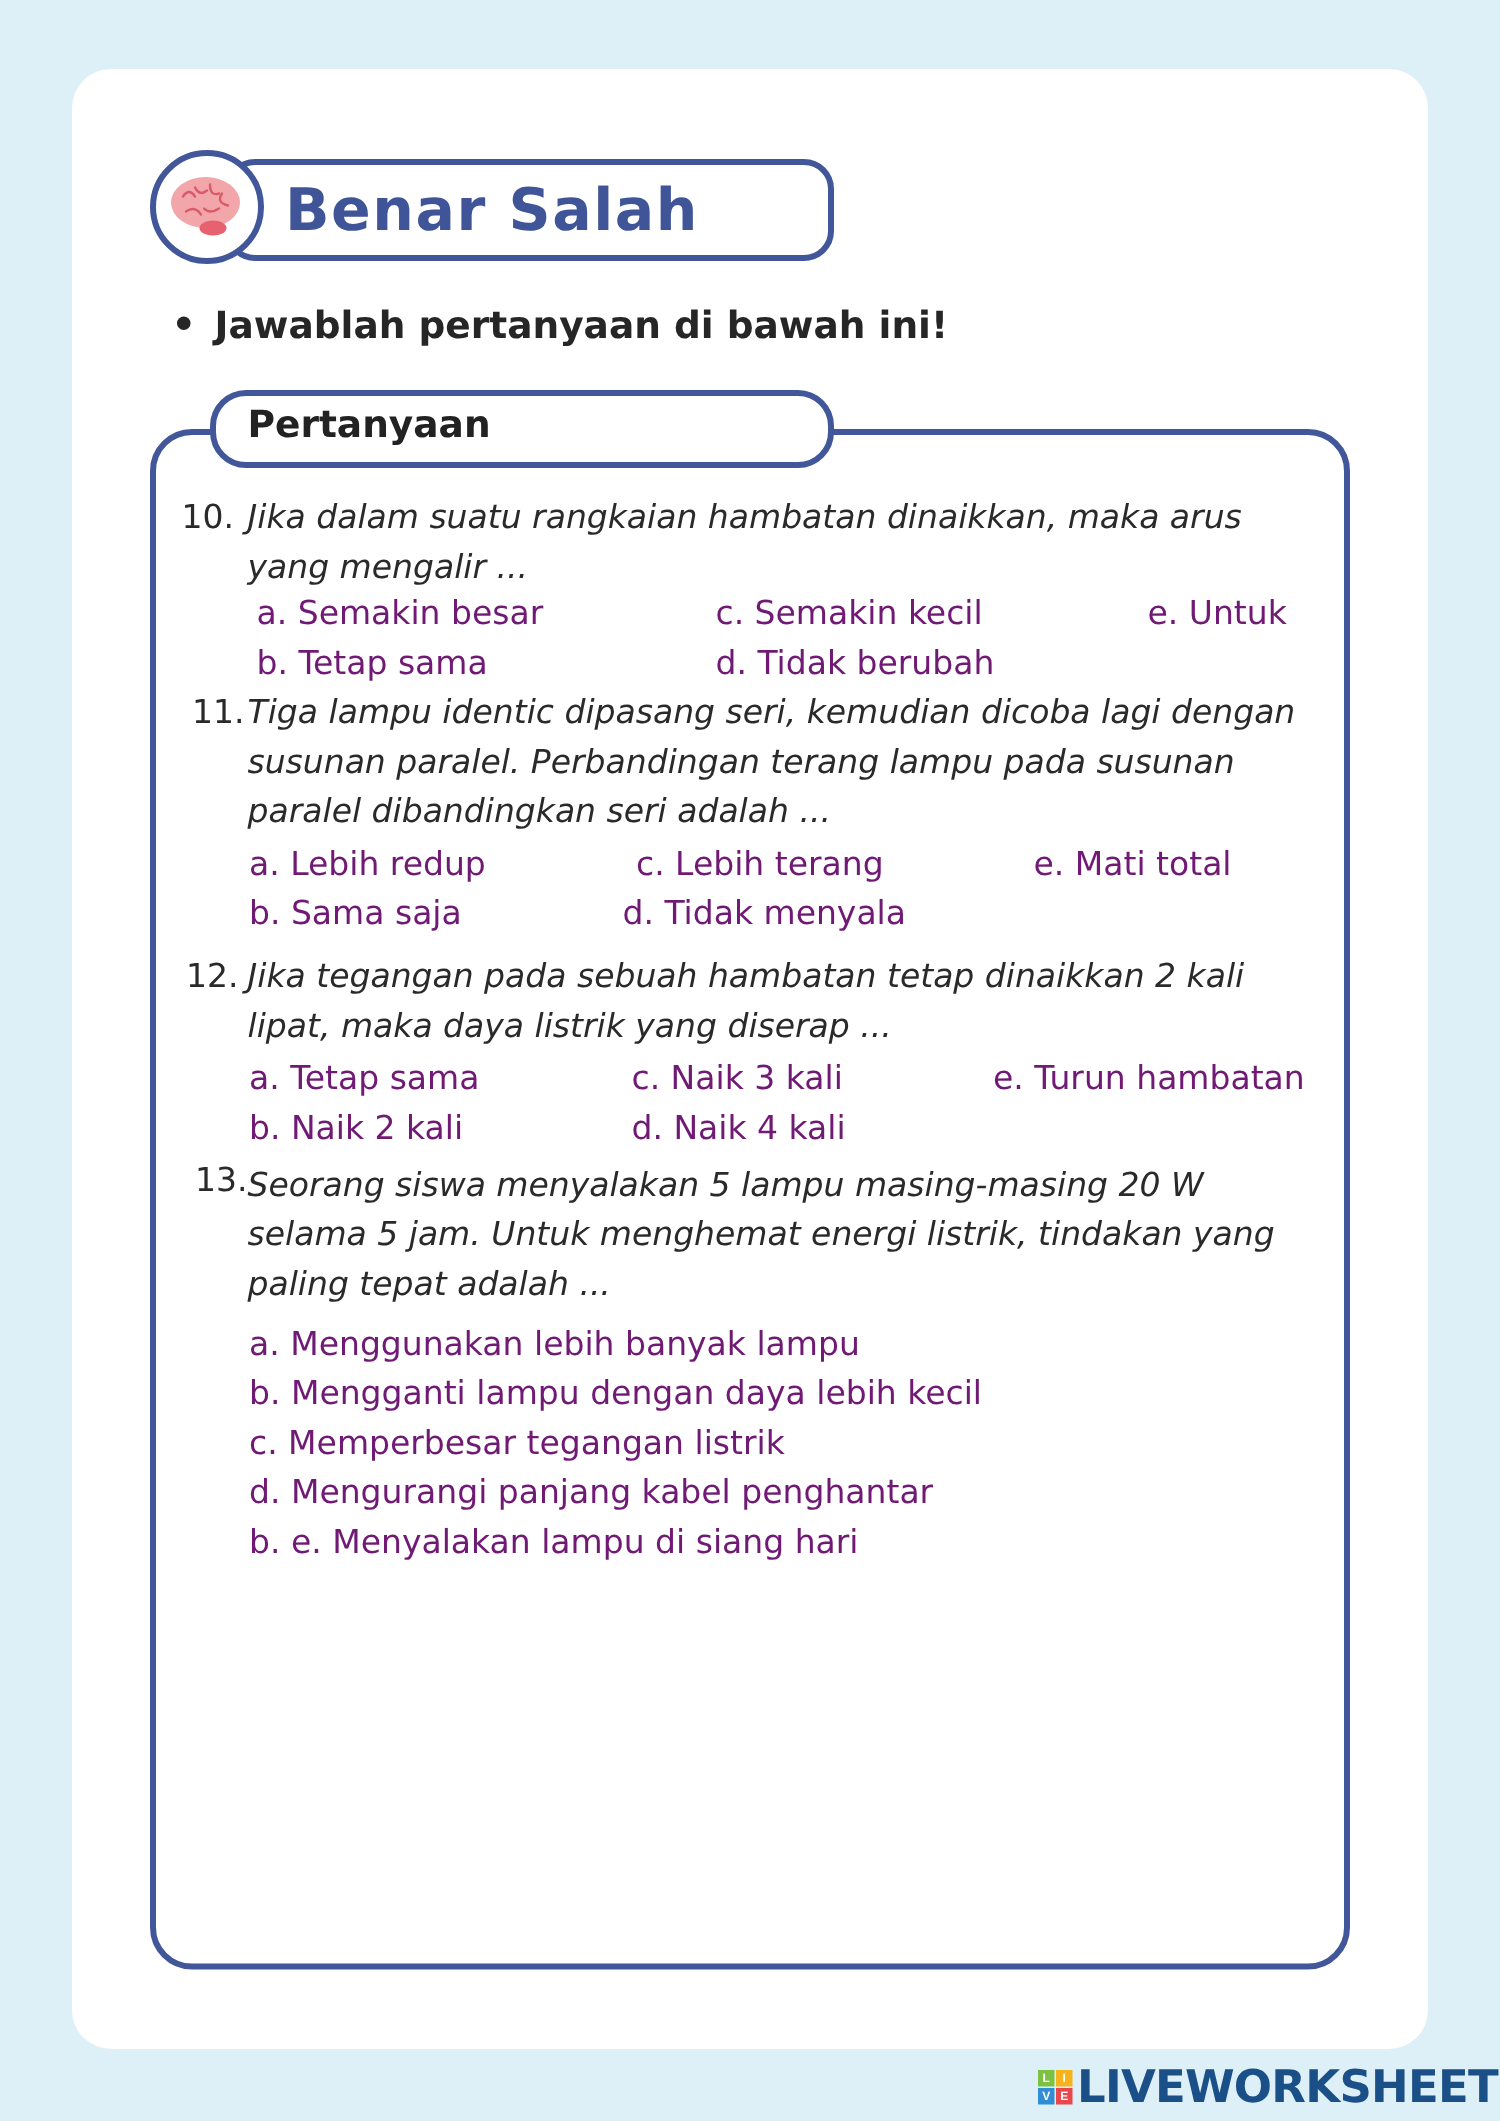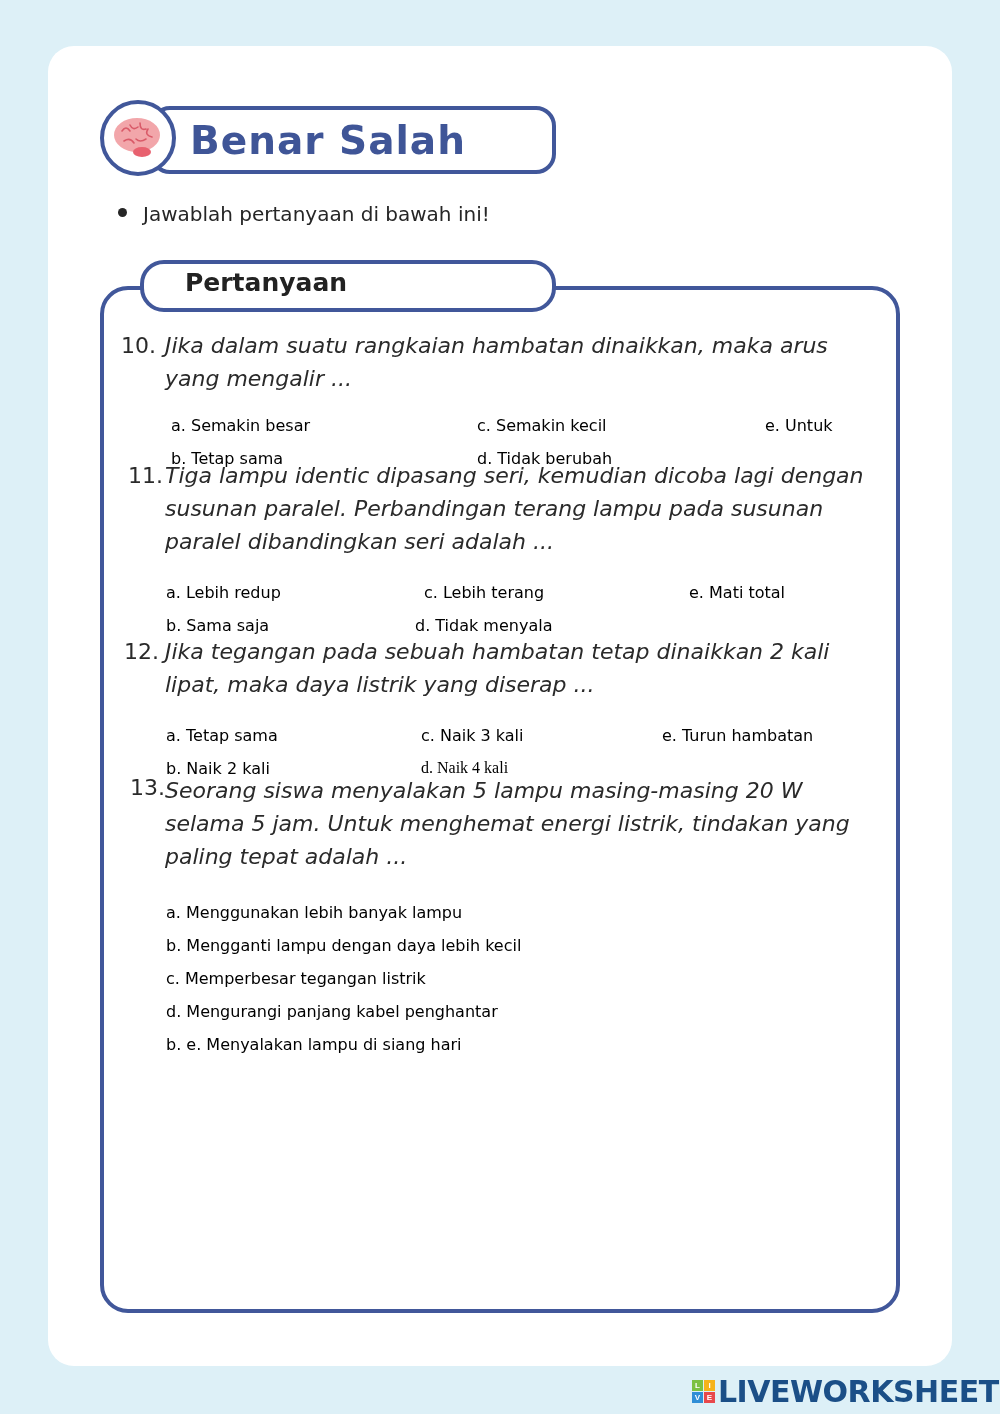--- a/index.html
+++ b/index.html
@@ -1,29 +1,29 @@
 <!DOCTYPE html>
 <html><head>
 <meta charset="utf-8">
 <style>
   html, body { margin:0; padding:0; }
   body { width:1000px; height:1414px; background:#ddf0f7; position:relative; overflow:hidden; font-family:"Liberation Sans", sans-serif; color:#2a2a2a; }
   .card { position:absolute; left:48px; top:46px; width:904px; height:1320px; background:#fff; border-radius:26px; }
   .title-circle { position:absolute; left:100px; top:100px; width:76px; height:76px; border:4px solid #41579a; border-radius:50%; background:#fff; z-index:2; box-sizing:border-box; display:flex; align-items:center; justify-content:center; }
   .title-pill { position:absolute; left:150px; top:106px; width:406px; height:68px; border:4px solid #41579a; border-radius:20px; box-sizing:border-box; background:#fff; z-index:1; }
   .title-text { position:absolute; left:190px; top:118px; font-family:"DejaVu Sans", sans-serif; font-weight:bold; font-size:39px; color:#3f5597; z-index:3; letter-spacing:1px; }
-  .instruction { position:absolute; left:118px; top:202px; font-size:20px; font-weight:normal; color:#262626; font-family:"DejaVu Sans", sans-serif; }
+  .instruction { position:absolute; left:118px; top:202px; font-size:25px; font-weight:bold; color:#262626; font-family:"DejaVu Sans", sans-serif; }
   .instruction .bullet { display:inline-block; width:9px; height:9px; border-radius:50%; background:#262626; margin-right:16px; vertical-align:middle; position:relative; top:-3px; }
   .qbox { position:absolute; left:100px; top:286px; width:800px; height:1027px; border:4px solid #41579a; border-radius:28px; box-sizing:border-box; }
   .qtab { position:absolute; left:140px; top:260px; width:416px; height:52px; border:4px solid #41579a; border-radius:24px; background:#fff; box-sizing:border-box; z-index:2; }
-  .qtab-label { position:absolute; left:165px; top:268px; font-size:26px; font-weight:bold; color:#222; z-index:3; font-family:"DejaVu Sans", sans-serif; font-size:25px;margin-left:20px; }
+  .qtab-label { position:absolute; left:165px; top:268px; font-size:26px; font-weight:bold; color:#222; z-index:3; font-family:"DejaVu Sans", sans-serif; font-size:25px; }
   .q { position:absolute; font-size:23px; line-height:33px; color:#2a2a2a; font-family:"DejaVu Sans", sans-serif; font-size:22px; }
   .qnum { position:absolute; }
   .qtext { position:absolute; left:165px; width:720px;font-style:italic; }
-  .opt { position:absolute; font-size:16px; font-family:"DejaVu Sans", sans-serif; color:#000000; white-space:nowrap;margin-top:19px; }
+  .opt { position:absolute; font-size:22px; font-family:"DejaVu Sans", sans-serif; color:#701a75; white-space:nowrap; }
   .logo { position:absolute; left:692px; top:1374px; display:flex; align-items:center; }
   .logo-grid { display:grid; grid-template-columns:11px 11px; grid-template-rows:11px 11px; gap:1px; margin-right:3px; }
   .logo-grid span { display:block; font-size:8px; color:#fff; text-align:center; line-height:11px; font-weight:bold; }
   .logo-text { font-size:30px; font-weight:bold; color:#1b4f87; font-family:"DejaVu Sans", sans-serif; letter-spacing:-0.5px; }
 </style>
 </head>
 <body>
 
 <div class="card"></div>
 
@@ -63,21 +63,21 @@
 <div class="opt" style="left:415px;top:597px;">d. Tidak menyala</div>
 <div class="opt" style="left:689px;top:564px;">e. Mati total</div>
 
 <div class="q" style="left:0;top:635px;">
   <span class="qnum" style="left:124px;">12.</span>
   <span class="qtext" style="width:690px;">Jika tegangan pada sebuah hambatan tetap dinaikkan 2 kali lipat, maka daya listrik yang diserap ...</span>
 </div>
 <div class="opt" style="left:166px;top:707px;">a. Tetap sama</div>
 <div class="opt" style="left:166px;top:740px;">b. Naik 2 kali</div>
 <div class="opt" style="left:421px;top:707px;">c. Naik 3 kali</div>
-<div class="opt" style="left:421px;top:740px;font-family:Liberation Serif, serif;">d. Naik 4 kali</div>
+<div class="opt" style="left:421px;top:740px;">d. Naik 4 kali</div>
 <div class="opt" style="left:662px;top:707px;">e. Turun hambatan</div>
 
 <div class="q" style="left:0;top:774px;">
   <span class="qnum" style="left:130px;top:-3px;">13.</span>
   <span class="qtext" style="width:700px;">Seorang siswa menyalakan 5 lampu masing-masing 20 W selama 5 jam. Untuk menghemat energi listrik, tindakan yang paling tepat adalah ...</span>
 </div>
 <div class="opt" style="left:166px;top:884px;">a. Menggunakan lebih banyak lampu</div>
 <div class="opt" style="left:166px;top:917px;">b. Mengganti lampu dengan daya lebih kecil</div>
 <div class="opt" style="left:166px;top:950px;">c. Memperbesar tegangan listrik</div>
 <div class="opt" style="left:166px;top:983px;">d. Mengurangi panjang kabel penghantar</div>

